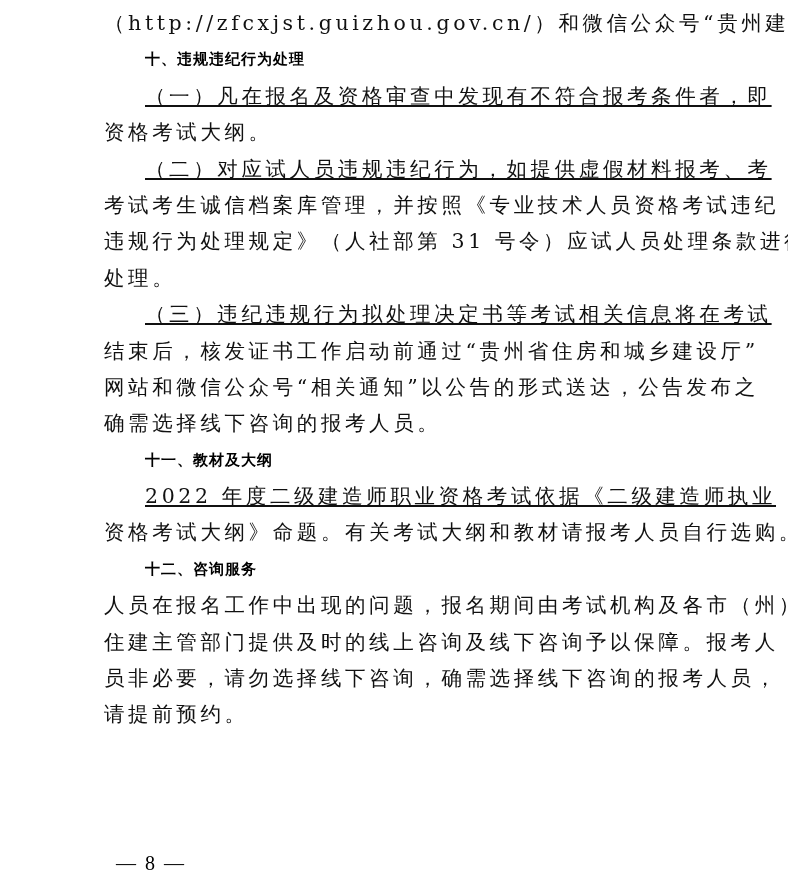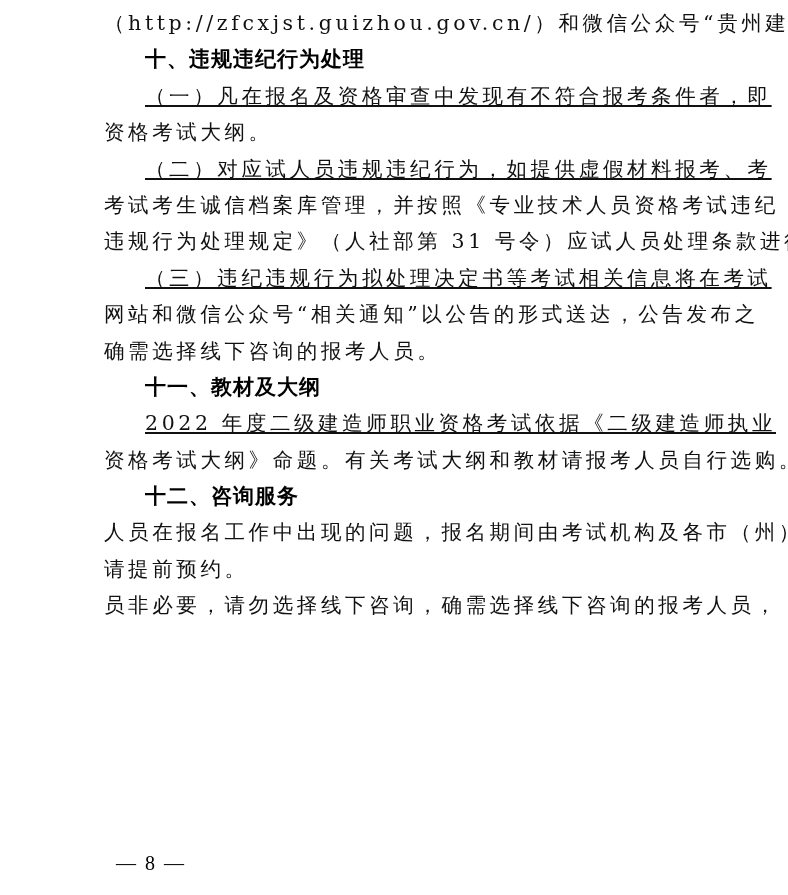--- a/index.html
+++ b/index.html
@@ -36,21 +36,21 @@
     }
     .line.indent {
       padding-left: 41px;
       text-decoration: underline;
     }
     .heading {
       height: 36.4px;
       line-height: 36.4px;
       font-family: "DejaVu Sans", "Liberation Sans", sans-serif;
       font-weight: bold;
-      font-size: 21px;
+      font-size: 15px;
       letter-spacing: 1px;
       padding-left: 41px;
       white-space: nowrap;
       color: #000000;
     }
     .page-number {
       position: absolute;
       left: 116px;
       top: 852px;
       font-family: "Liberation Serif", "DejaVu Serif", serif;
@@ -63,25 +63,28 @@
 <body>
 
 <div class="page">
   <div class="line">（http://zfcxjst.guizhou.gov.cn/）和微信公众号“贵州建设”发布的</div>
   <div class="heading">十、违规违纪行为处理</div>
   <div class="line indent">（一）凡在报名及资格审查中发现有不符合报考条件者，即</div>
   <div class="line last">资格考试大纲。</div>
   <div class="line indent">（二）对应试人员违规违纪行为，如提供虚假材料报考、考</div>
   <div class="line">考试考生诚信档案库管理，并按照《专业技术人员资格考试违纪</div>
   <div class="line">违规行为处理规定》（人社部第 31 号令）应试人员处理条款进行</div>
+  <div class="line last">处理。</div>
   <div class="line indent">（三）违纪违规行为拟处理决定书等考试相关信息将在考试</div>
+  <div class="line">结束后，核发证书工作启动前通过“贵州省住房和城乡建设厅”</div>
   <div class="line">网站和微信公众号“相关通知”以公告的形式送达，公告发布之</div>
   <div class="line last">确需选择线下咨询的报考人员。</div>
   <div class="heading">十一、教材及大纲</div>
   <div class="line indent">2022 年度二级建造师职业资格考试依据《二级建造师执业</div>
   <div class="line">资格考试大纲》命题。有关考试大纲和教材请报考人员自行选购。</div>
   <div class="heading">十二、咨询服务</div>
   <div class="line">人员在报名工作中出现的问题，报名期间由考试机构及各市（州）</div>
+  <div class="line">住建主管部门提供及时的线上咨询及线下咨询予以保障。报考人</div>
+  <div class="line">员非必要，请勿选择线下咨询，确需选择线下咨询的报考人员，</div>
   <div class="line last">请提前预约。</div>
-  <div class="line">员非必要，请勿选择线下咨询，确需选择线下咨询的报考人员，</div>
 </div>
 
 <div class="page-number">— 8 —</div>
 
 </body></html>

